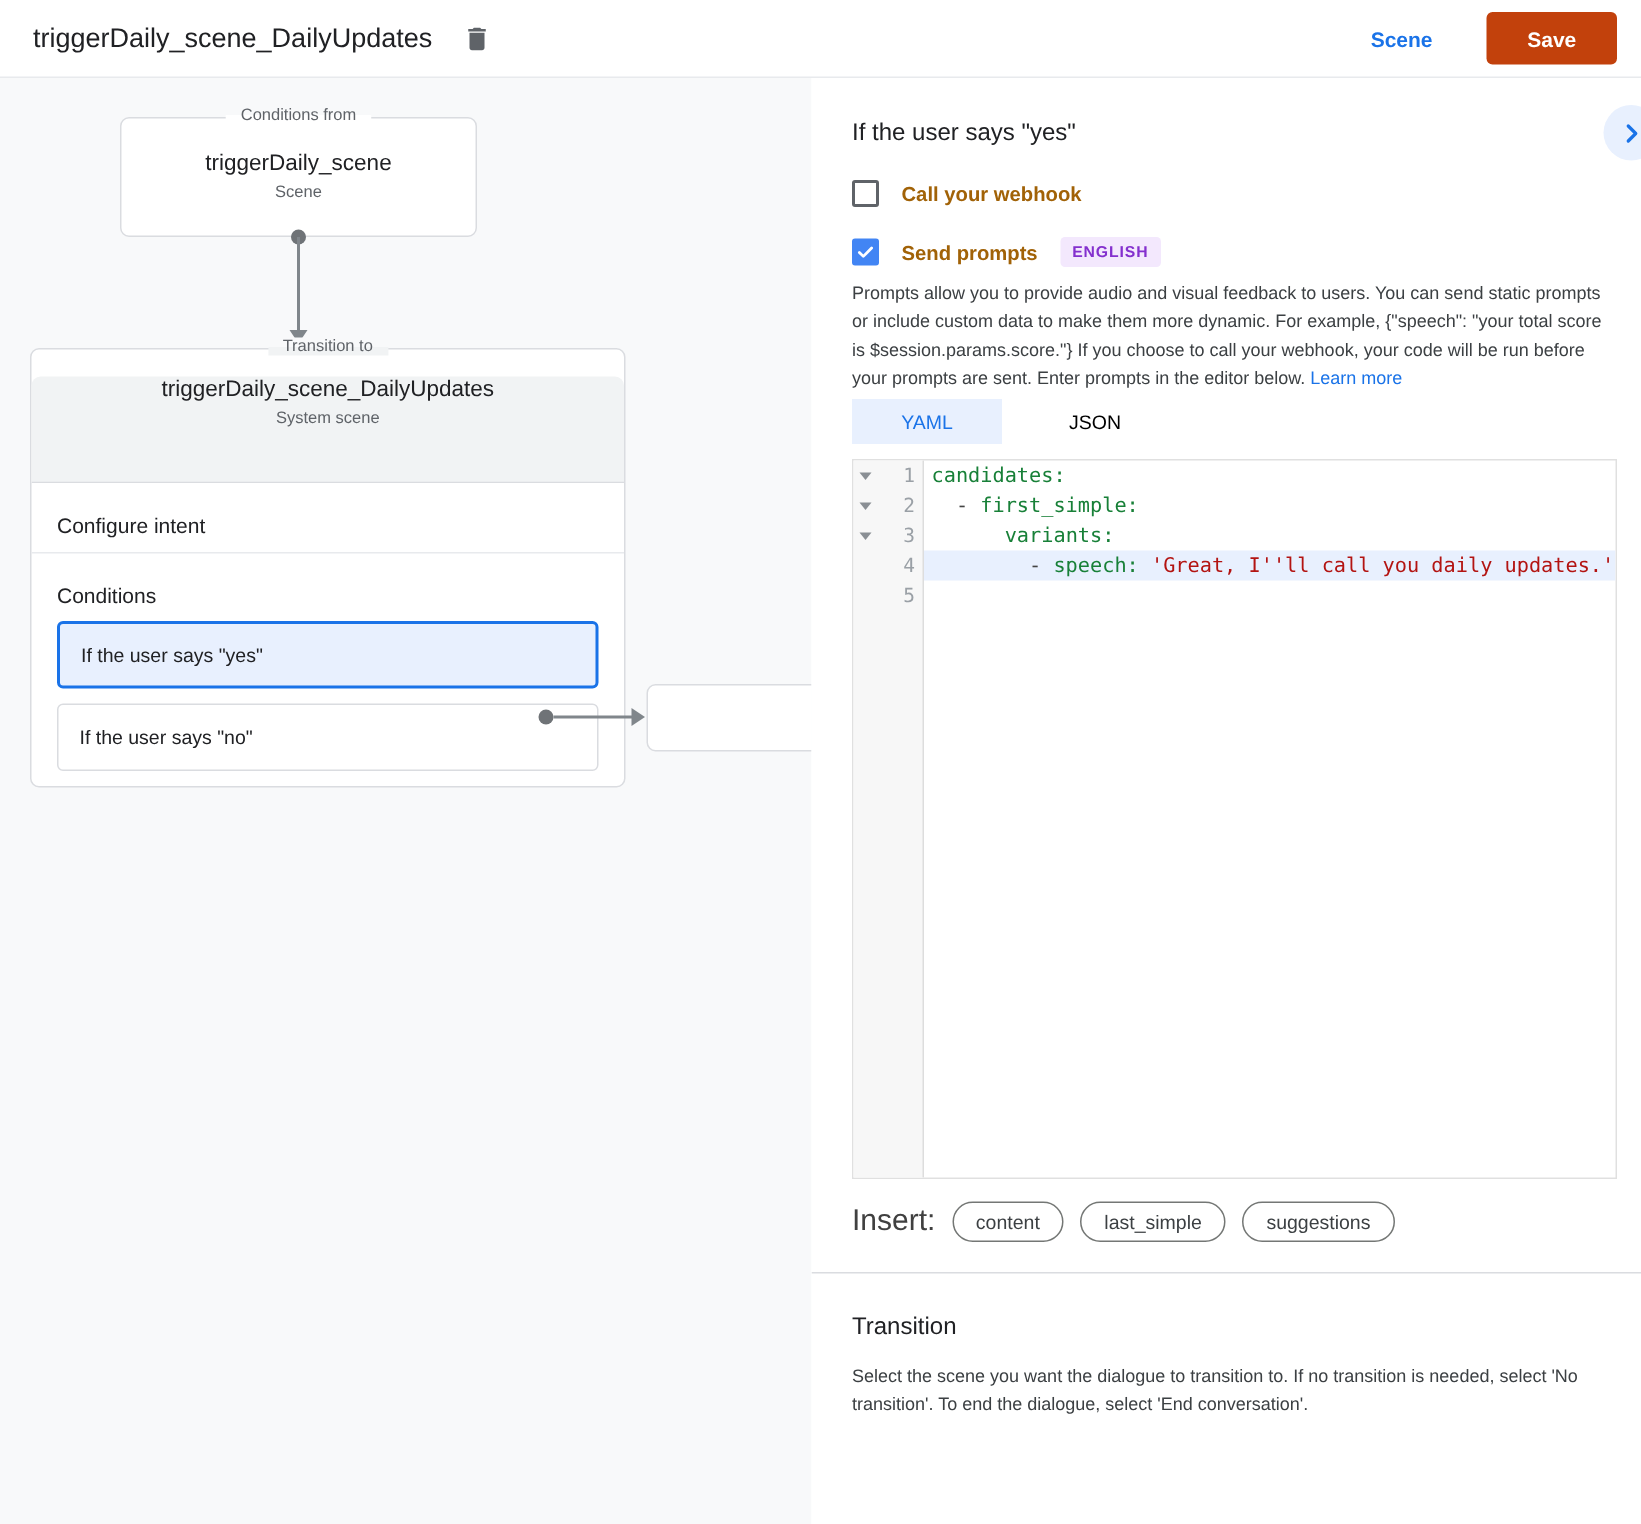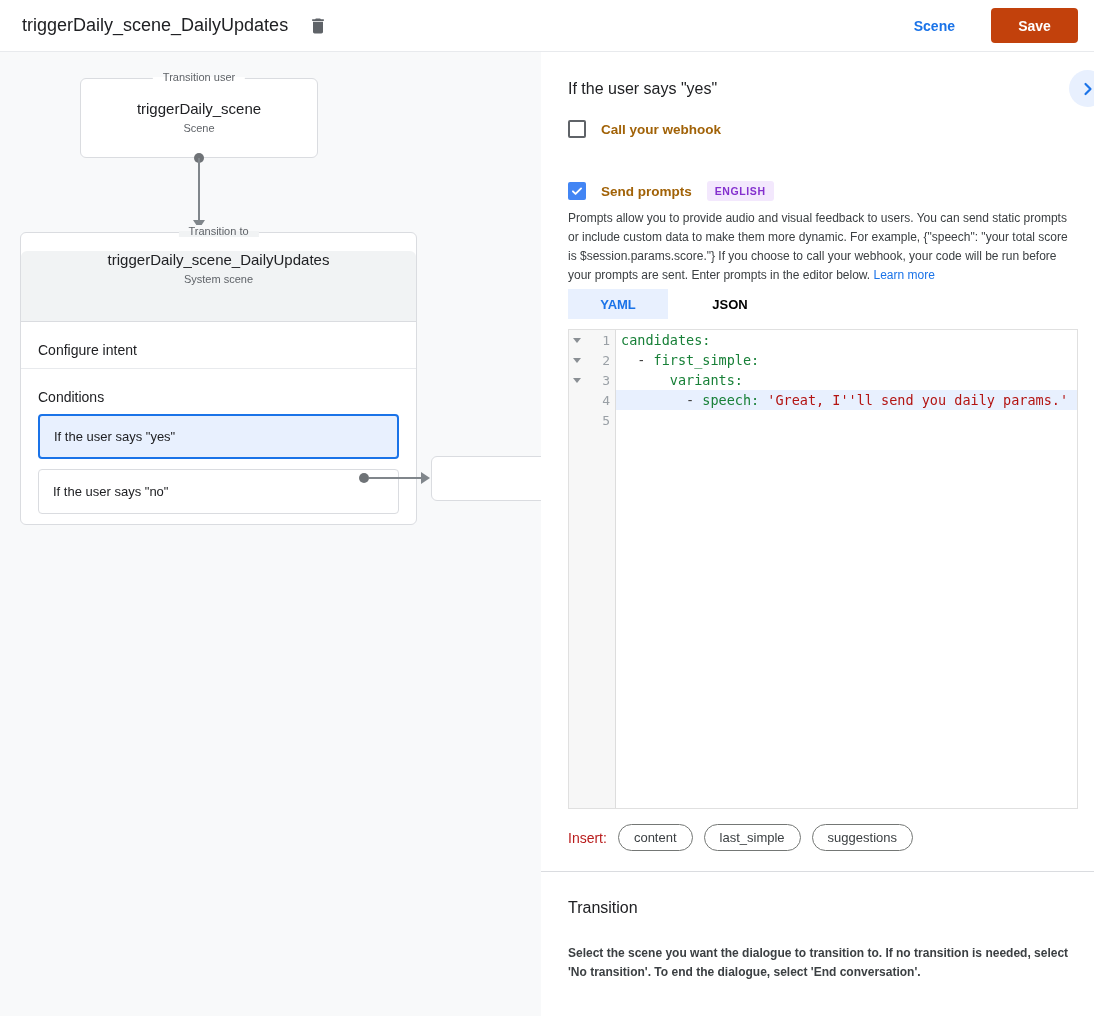--- a/index.html
+++ b/index.html
@@ -61,59 +61,59 @@
   .empty-node { position:absolute; left:431px; top:404px; width:130px; height:45px;
     background:#fff; border:1px solid #dadce0; border-radius:6px; }
 
   
   .panel-title { margin-top:28px; font-size:16px; font-weight:normal; color:#202124; }
   .collapse-btn { position:absolute; top:18px; right:-12px; width:37px; height:37px;
     border-radius:50%; background:#e8f0fe; border:none; cursor:pointer;
     display:flex; align-items:center; justify-content:center; }
   .check-row { display:flex; align-items:center; }
   .check-row.webhook { margin-top:22px; }
-  .check-row.prompts { margin-top:43px; }
+  .check-row.prompts { margin-top:20px; }
   .checkbox { width:18px; height:18px; border-radius:2px; flex:none; cursor:pointer; }
   .checkbox.off { border:2px solid #5f6368; background:#fff; }
   .checkbox.on { background:#4285f4; display:flex; align-items:center; justify-content:center; }
   .check-label { margin-left:15px; font-size:13.5px; font-weight:bold; color:#a16207; }
   .lang-badge { margin-left:15px; background:#f3e8fd; color:#8430ce; font-size:10.5px;
     font-weight:bold; letter-spacing:0.6px; padding:4px 8px; border-radius:3px; }
   .prompt-desc { margin-top:8px; font-size:12px; line-height:19px; color:#3c4043; }
   .learn-more { color:#1a73e8; cursor:pointer; }
 
   .tabs { margin-top:4px; display:flex; }
   .tab { height:30px; display:flex; align-items:center; justify-content:center;
-    font-size:13px; font-weight:bold; cursor:pointer; }
+    font-size:13px; font-weight:normal; cursor:pointer; }
   .tab.active { width:100px; background:#e8f0fe; color:#1a73e8; }
   .tab.inactive { width:124px; color:#000000; }
 
   .editor { margin-top:10px; height:480px; border:1px solid #e0e0e0; display:flex;
     font-family:"DejaVu Sans Mono", monospace; font-size:13.5px; background:#fff; }
   .gutter { width:47px; flex:none; background:#f7f7f7; border-right:1px solid #ddd; }
   .gutter-row { height:20px; display:flex; align-items:center; }
   .fold-col { width:15px; display:flex; justify-content:center; }
   .fold-arrow { width:0; height:0; border-left:4px solid transparent;
     border-right:4px solid transparent; border-top:5px solid #8a8f94; }
   .line-num { flex:1; text-align:right; padding-right:5px; font-size:13px; color:#9aa0a6; }
   .code-col { flex:1; overflow:hidden; }
   .code-row { height:20px; line-height:20px; white-space:pre; padding-left:5px; }
   .code-row.hl { background:#e8f0fe; }
   .tok-key { color:#188038; }
   .tok-str { color:#b31412; }
   .tok-plain { color:#444; }
 
   .insert-row { margin-top:15px; display:flex; align-items:center; }
-  .insert-label { font-size:14px; color:#b91c1c; }
+  .insert-label { font-size:20px; color:#404040; }
   .pill { margin-left:11px; padding:5px 15px; border:1px solid #747775; border-radius:16px;
     background:#fff; font-size:13px; color:#3c4043; cursor:pointer; font-family:inherit; }
 
   .panel-divider { margin:20px -16px 0 -27px; border:none; border-top:1px solid #dadce0; }
   .transition-title { margin-top:27px; font-size:16px; font-weight:normal; color:#202124; }
-  .transition-desc { margin-top:27px; font-size:12px; line-height:19px; color:#3c4043;font-weight:bold; }
+  .transition-desc { margin-top:14px; font-size:12px; line-height:19px; color:#3c4043; }
   .scene-select { margin-top:25px; height:37px; border:1px solid #80868b; background:#fff;
     display:flex; align-items:center; justify-content:space-between;
     padding:0 13px; font-size:13.5px; color:#202124; cursor:pointer; }
   .select-caret { width:0; height:0; border-left:5px solid transparent;
     border-right:5px solid transparent; border-top:5px solid #5f6368; }
 </style>
 </head>
 <body>
 
 <div class="topbar">
@@ -128,21 +128,21 @@
   <div class="topbar-spacer"></div>
   <button class="cancel-link">Scene</button>
   <button class="save-btn">Save</button>
 </div>
 
 <div class="main">
 
   <div class="flow-panel">
 
     <div class="node from-box">
-      <div class="legend">Transition user</div>
+      <div class="legend">Conditions from</div>
       <div class="node-title">triggerDaily_scene</div>
       <div class="node-sub">Scene</div>
     </div>
     <div class="dot" style="left:194px; top:101px;"></div>
     <div class="vline"></div>
     <div class="varrow"></div>
 
     <div class="to-card">
       <div class="legend on-gray">Transition to</div>
       <div class="card-header">
@@ -227,21 +227,21 @@
           </div>
           <div class="gutter-row">
             <span class="fold-col"></span>
             <span class="line-num">5</span>
           </div>
         </div>
       <div class="code-col" id="editor-code">
           <div class="code-row"><span class="tok-key">candidates:</span></div>
           <div class="code-row"><span class="tok-plain">  - </span><span class="tok-key">first_simple:</span></div>
           <div class="code-row"><span class="tok-plain">      </span><span class="tok-key">variants:</span></div>
-          <div class="code-row hl"><span class="tok-plain">        - </span><span class="tok-key">speech: </span><span class="tok-str">'Great, I''ll send you daily params.'</span></div>
+          <div class="code-row hl"><span class="tok-plain">        - </span><span class="tok-key">speech: </span><span class="tok-str">'Great, I''ll call you daily updates.'</span></div>
           <div class="code-row"></div>
         </div>
     </div>
 
     <div class="insert-row">
       <div class="insert-label">Insert:</div>
       <div id="pill-container" style="display:flex;">
           <button class="pill">content</button>
           <button class="pill">last_simple</button>
           <button class="pill">suggestions</button>

